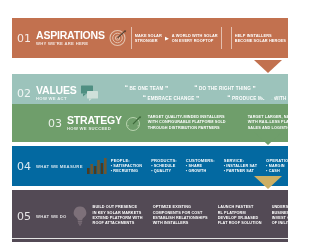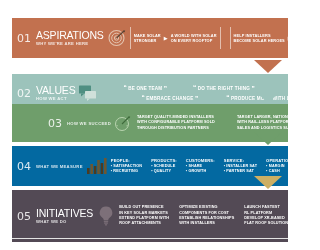--- a/index.html
+++ b/index.html
@@ -30,21 +30,21 @@
     width:24px;flex:0 0 24px;text-align:center;
     font-size:11px;font-weight:400;letter-spacing:0px;
     color:rgba(255,255,255,.85);
     font-family:"DejaVu Sans", sans-serif;
   }
   .titlewrap{
     flex:0 0 auto;display:flex;flex-direction:column;justify-content:center;
     padding-right:2px;
   }
   .title{
-    font-size:10.5px;font-weight:normal;letter-spacing:-0.2px;line-height:10px;
+    font-size:10.5px;font-weight:bold;letter-spacing:-0.2px;line-height:10px;
     color:#ffffff;white-space:nowrap;
   }
   .subtitle{
     font-size:4.2px;font-weight:bold;letter-spacing:0.3px;line-height:6px;
     color:rgba(255,255,255,.82);white-space:nowrap;margin-top:1px;
   }
   .icon{
     flex:0 0 auto;margin-left:1px;margin-right:3px;display:flex;align-items:center;
   }
   .content{flex:1 1 auto;display:flex;align-items:center;min-width:0;}
@@ -218,20 +218,21 @@
 
   <div class="band" id="band-strategy">
     <div class="chevron">
       <svg width="28" height="14" viewBox="0 0 28 14" style="position:absolute;top:-14px;right:0;">
         <path d="M0 0 L28 0 L14 13 Z" fill="#9cc3bb"></path>
       </svg>
     </div>
     <div class="band-inner">
       <div class="num">03</div>
       <div class="titlewrap">
+        <div class="title">STRATEGY</div>
         <div class="subtitle">HOW WE SUCCEED</div>
       </div>
       <div class="icon">
         <svg width="20" height="20" viewBox="0 0 20 20">
           <circle cx="8" cy="11" r="6.5" fill="none" stroke="#b7d3ae" stroke-width="1"></circle>
           <path d="M8 11 L15 4" stroke="#3f6b3c" stroke-width="1.1" fill="none"></path>
           <path d="M14.3 3.3 l1.9 0.3 l-0.5 2 z" fill="#3f6b3c"></path>
           <text x="2" y="14" font-size="4" fill="#b7d3ae" font-family="sans-serif">×</text>
           <text x="12" y="14" font-size="4" fill="#b7d3ae" font-family="sans-serif">×</text>
         </svg>
@@ -308,21 +309,20 @@
 
   <div class="band" id="band-initiatives">
     <div class="chevron">
       <svg width="28" height="14" viewBox="0 0 28 14" style="position:absolute;top:-14px;right:0;">
         <path d="M0 0 L28 0 L14 13 Z" fill="#cdaf63"></path>
       </svg>
     </div>
     <div class="band-inner">
       <div class="num">05</div>
       <div class="titlewrap">
-        <div class="title">INITIATIVES</div>
         <div class="subtitle">WHAT WE DO</div>
       </div>
       <div class="icon">
         <svg width="20" height="22" viewBox="0 0 20 22">
           <path d="M10 1.5 a6.2 6.2 0 0 1 3.6 11.3 c-0.9 0.7 -1.2 1.3 -1.3 2.2 h-4.6 c-0.1 -0.9 -0.4 -1.5 -1.3 -2.2 A6.2 6.2 0 0 1 10 1.5 z" fill="#7d7079"></path>
           <rect x="7.8" y="15.6" width="4.4" height="1.3" fill="#7d7079"></rect>
           <rect x="8.1" y="17.4" width="3.8" height="1.3" fill="#7d7079"></rect>
           <path d="M8.6 19.2 h2.8 l-1.4 1.8 z" fill="#7d7079"></path>
         </svg>
       </div>

